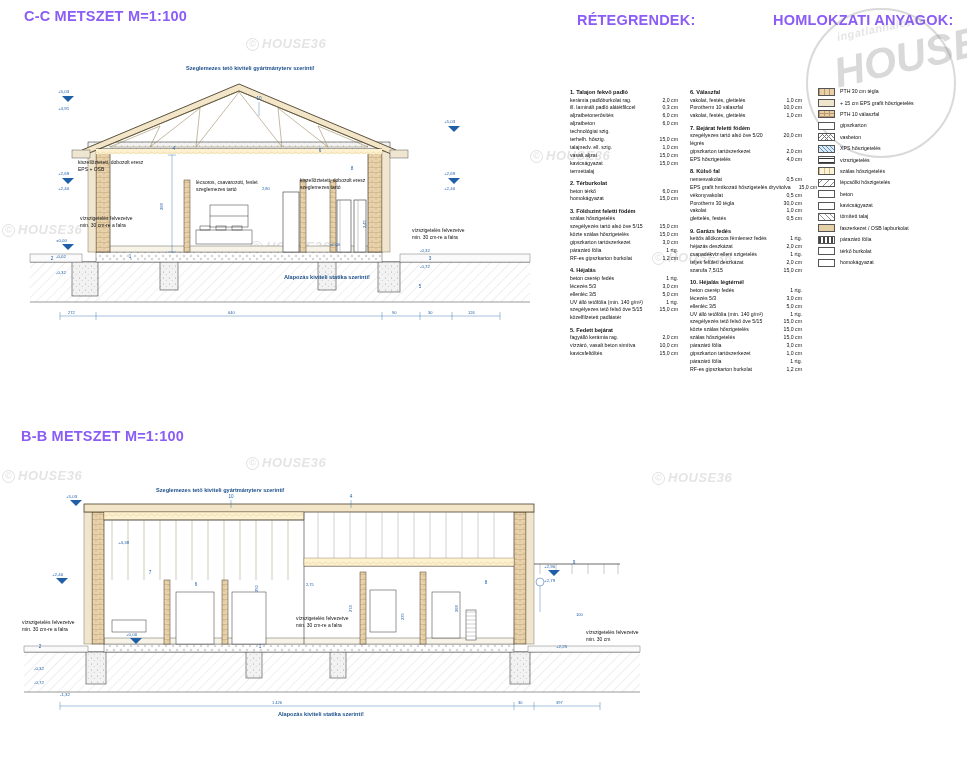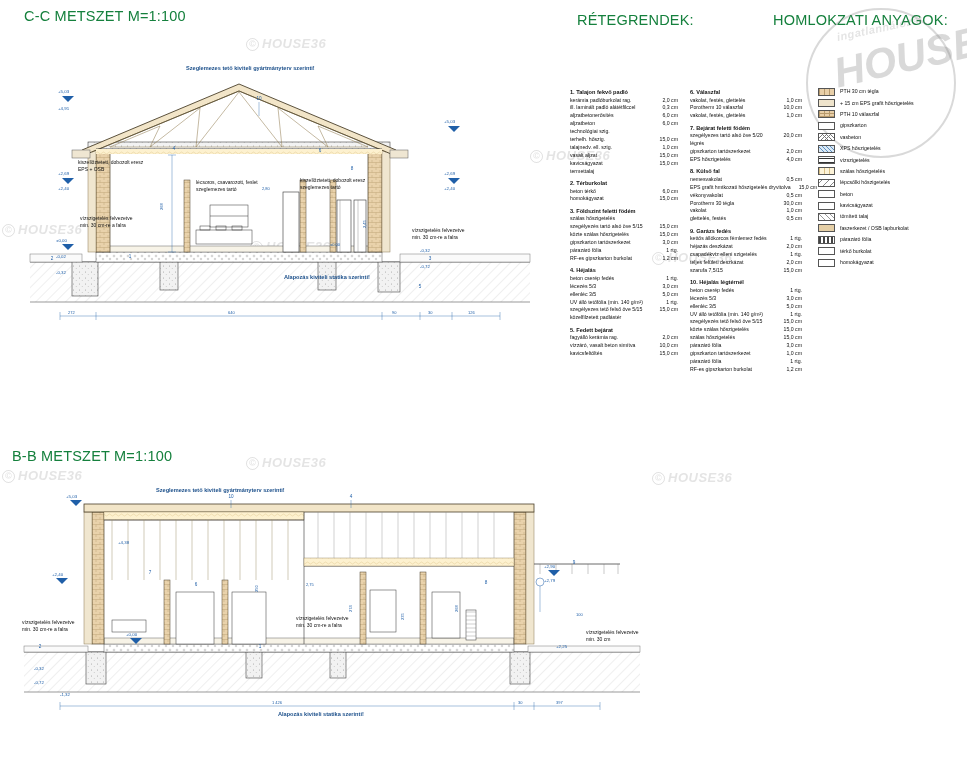--- a/index.html
+++ b/index.html
@@ -56,24 +56,24 @@
   .wm-stamp {
     position: absolute;
     border: 2px solid rgba(130,130,130,0.30);
     border-radius: 50%;
     pointer-events: none;
   }
 
   
   .title {
     position: absolute;
-    font-weight: 400;
+    font-weight: 700;
     font-size: 14.5px;
     letter-spacing: .2px;
-    color: #15803d;
+    color: #8b5cf6;
   }
 
   
   .legend-col {
     position: absolute;
     font-size: 5.2px;
     line-height: 1.52;
     color: #111;
   }
   .legend-col .grp {
@@ -128,21 +128,21 @@
   .balloon { font-size: 4.6px; fill:#1f5fa8; font-family:"Liberation Sans",sans-serif; text-anchor:middle;}
 </style>
 </head>
 <body>
 
 <div class="sheet">
 
   <div class="title" style="left:24px; top:8px;">C-C METSZET M=1:100</div>
   <div class="title" style="left:577px; top:12px;">RÉTEGRENDEK:</div>
   <div class="title" style="left:773px; top:12px;">HOMLOKZATI ANYAGOK:</div>
-  <div class="title" style="left:12px; top:428px;margin-top:20px;">B-B METSZET M=1:100</div>
+  <div class="title" style="left:21px; top:428px;">B-B METSZET M=1:100</div>
 
   <div class="wm" style="left:2px; top:222px;"><span class="c">©</span><span>HOUSE36</span></div>
   <div class="wm" style="left:246px; top:36px;"><span class="c">©</span><span>HOUSE36</span></div>
   <div class="wm" style="left:250px; top:239px;"><span class="c">©</span><span>HOUSE36</span></div>
   <div class="wm" style="left:530px; top:148px;"><span class="c">©</span><span>HOUSE36</span></div>
   <div class="wm" style="left:2px; top:468px;"><span class="c">©</span><span>HOUSE36</span></div>
   <div class="wm" style="left:246px; top:455px;"><span class="c">©</span><span>HOUSE36</span></div>
   <div class="wm" style="left:312px; top:636px;"><span class="c">©</span><span>HOUSE36</span></div>
   <div class="wm" style="left:652px; top:250px;"><span class="c">©</span><span>HOUSE36</span></div>
   <div class="wm" style="left:652px; top:470px;"><span class="c">©</span><span>HOUSE36</span></div>

